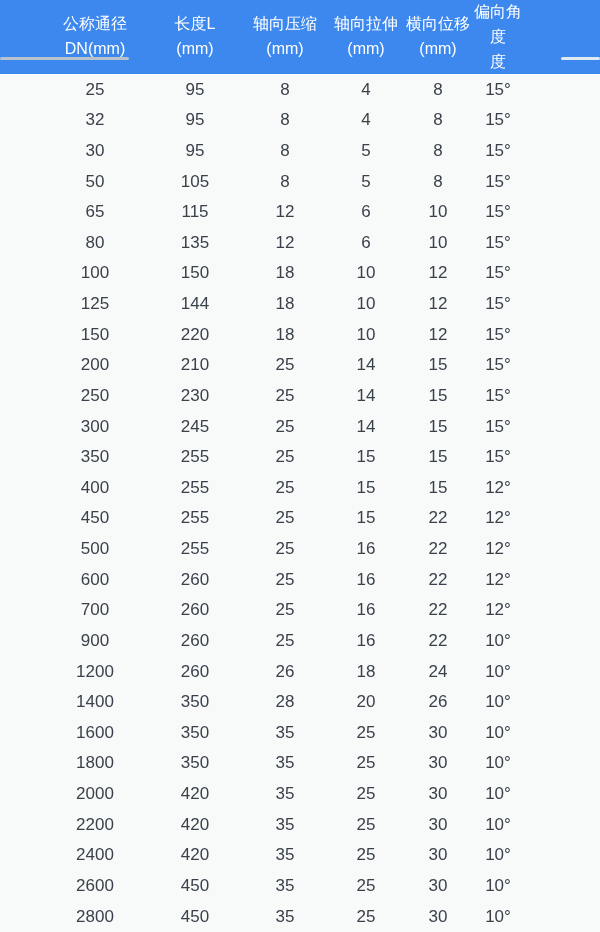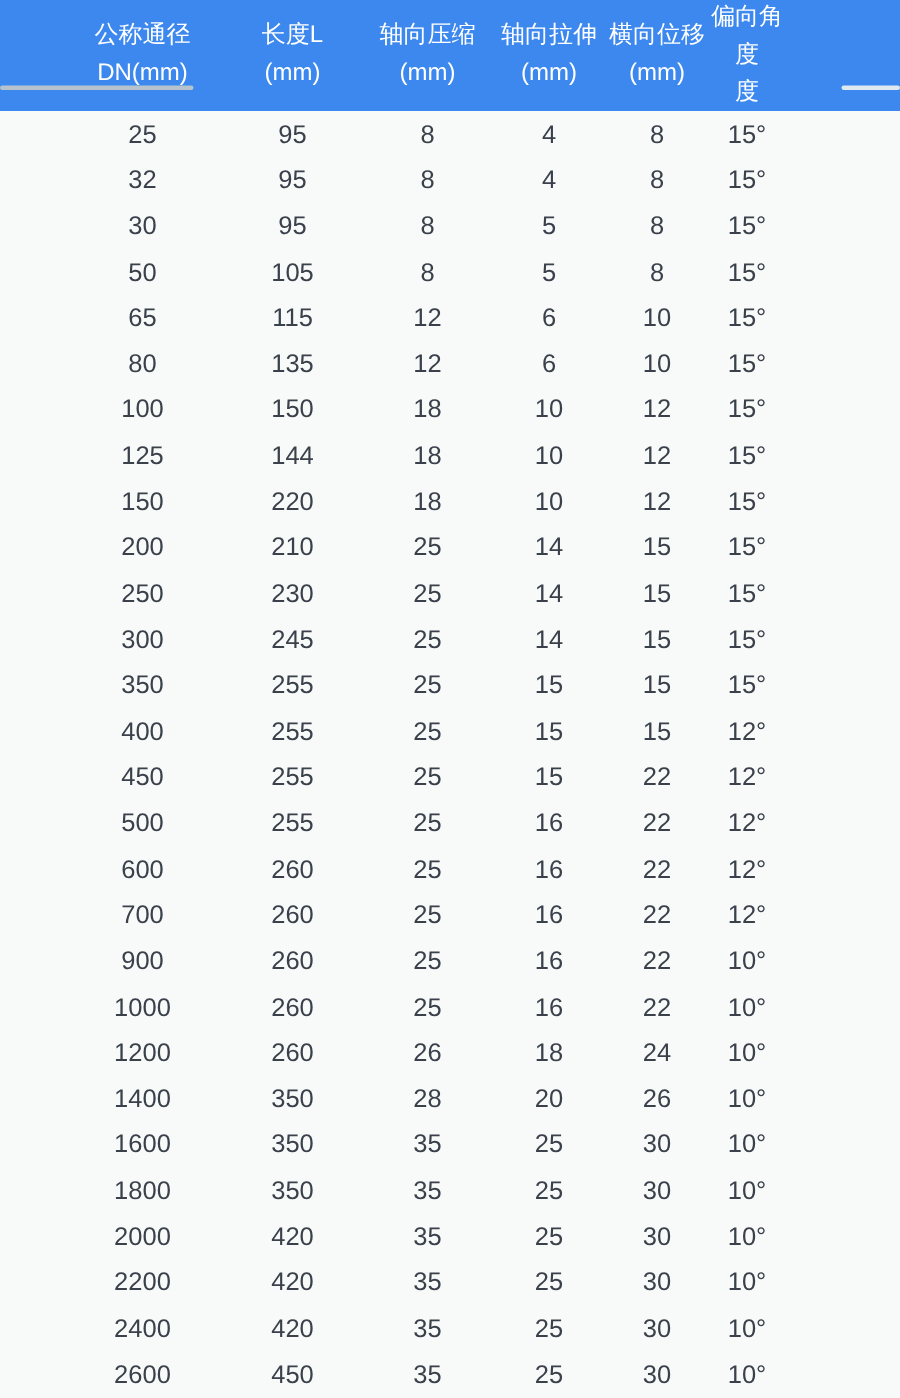--- a/index.html
+++ b/index.html
@@ -264,28 +264,20 @@
         </tr>
         <tr>
           <td>900</td>
           <td>260</td>
           <td>25</td>
           <td>16</td>
           <td>22</td>
           <td>10°</td>
         </tr>
         <tr>
-          <td>1000</td>
-          <td>260</td>
-          <td>25</td>
-          <td>16</td>
-          <td>22</td>
-          <td>10°</td>
-        </tr>
-        <tr>
           <td>1200</td>
           <td>260</td>
           <td>26</td>
           <td>18</td>
           <td>24</td>
           <td>10°</td>
         </tr>
         <tr>
           <td>1400</td>
           <td>350</td>
@@ -329,20 +321,28 @@
         <tr>
           <td>2400</td>
           <td>420</td>
           <td>35</td>
           <td>25</td>
           <td>30</td>
           <td>10°</td>
         </tr>
         <tr>
           <td>2600</td>
+          <td>450</td>
+          <td>35</td>
+          <td>25</td>
+          <td>30</td>
+          <td>10°</td>
+        </tr>
+        <tr>
+          <td>2800</td>
           <td>450</td>
           <td>35</td>
           <td>25</td>
           <td>30</td>
           <td>10°</td>
         </tr>
       </tbody>
   </table>
 
   <div class="strip strip-left"></div>

